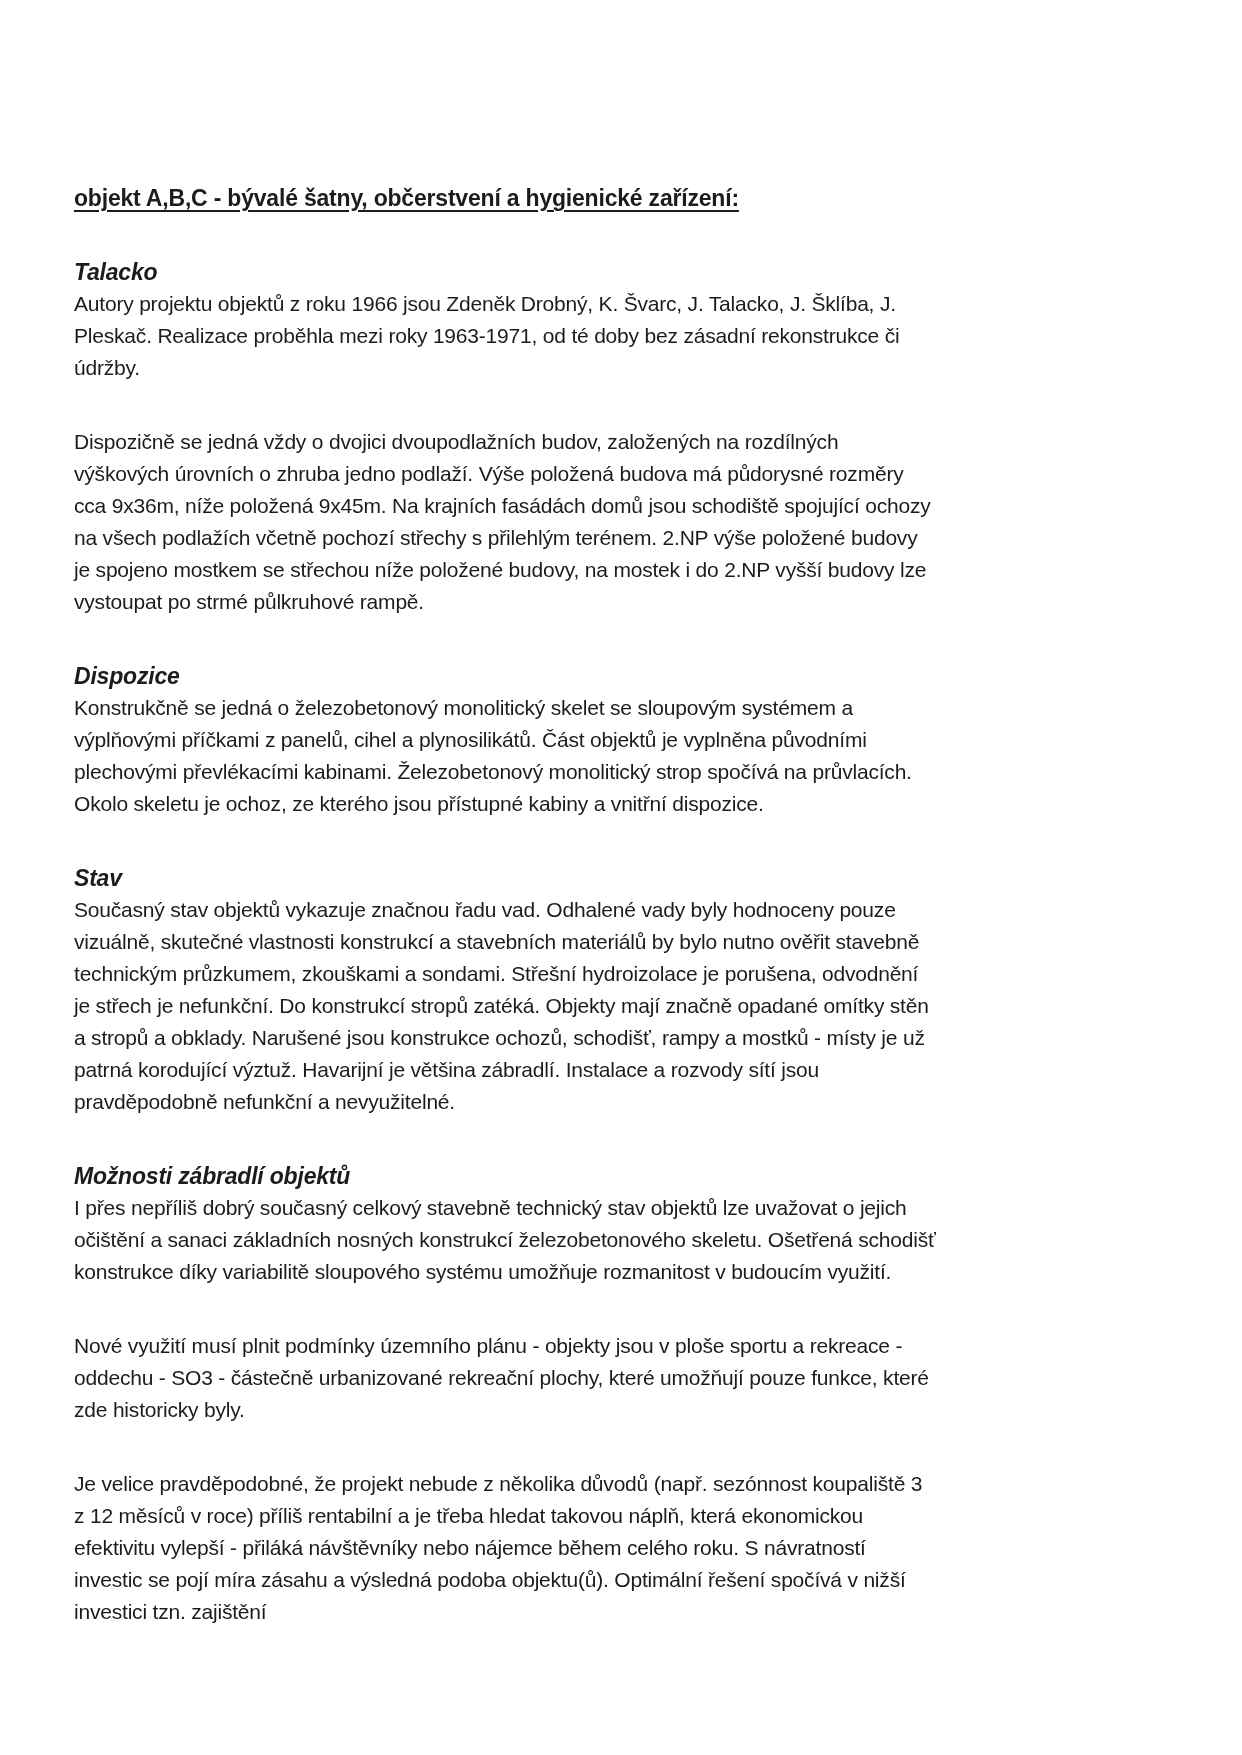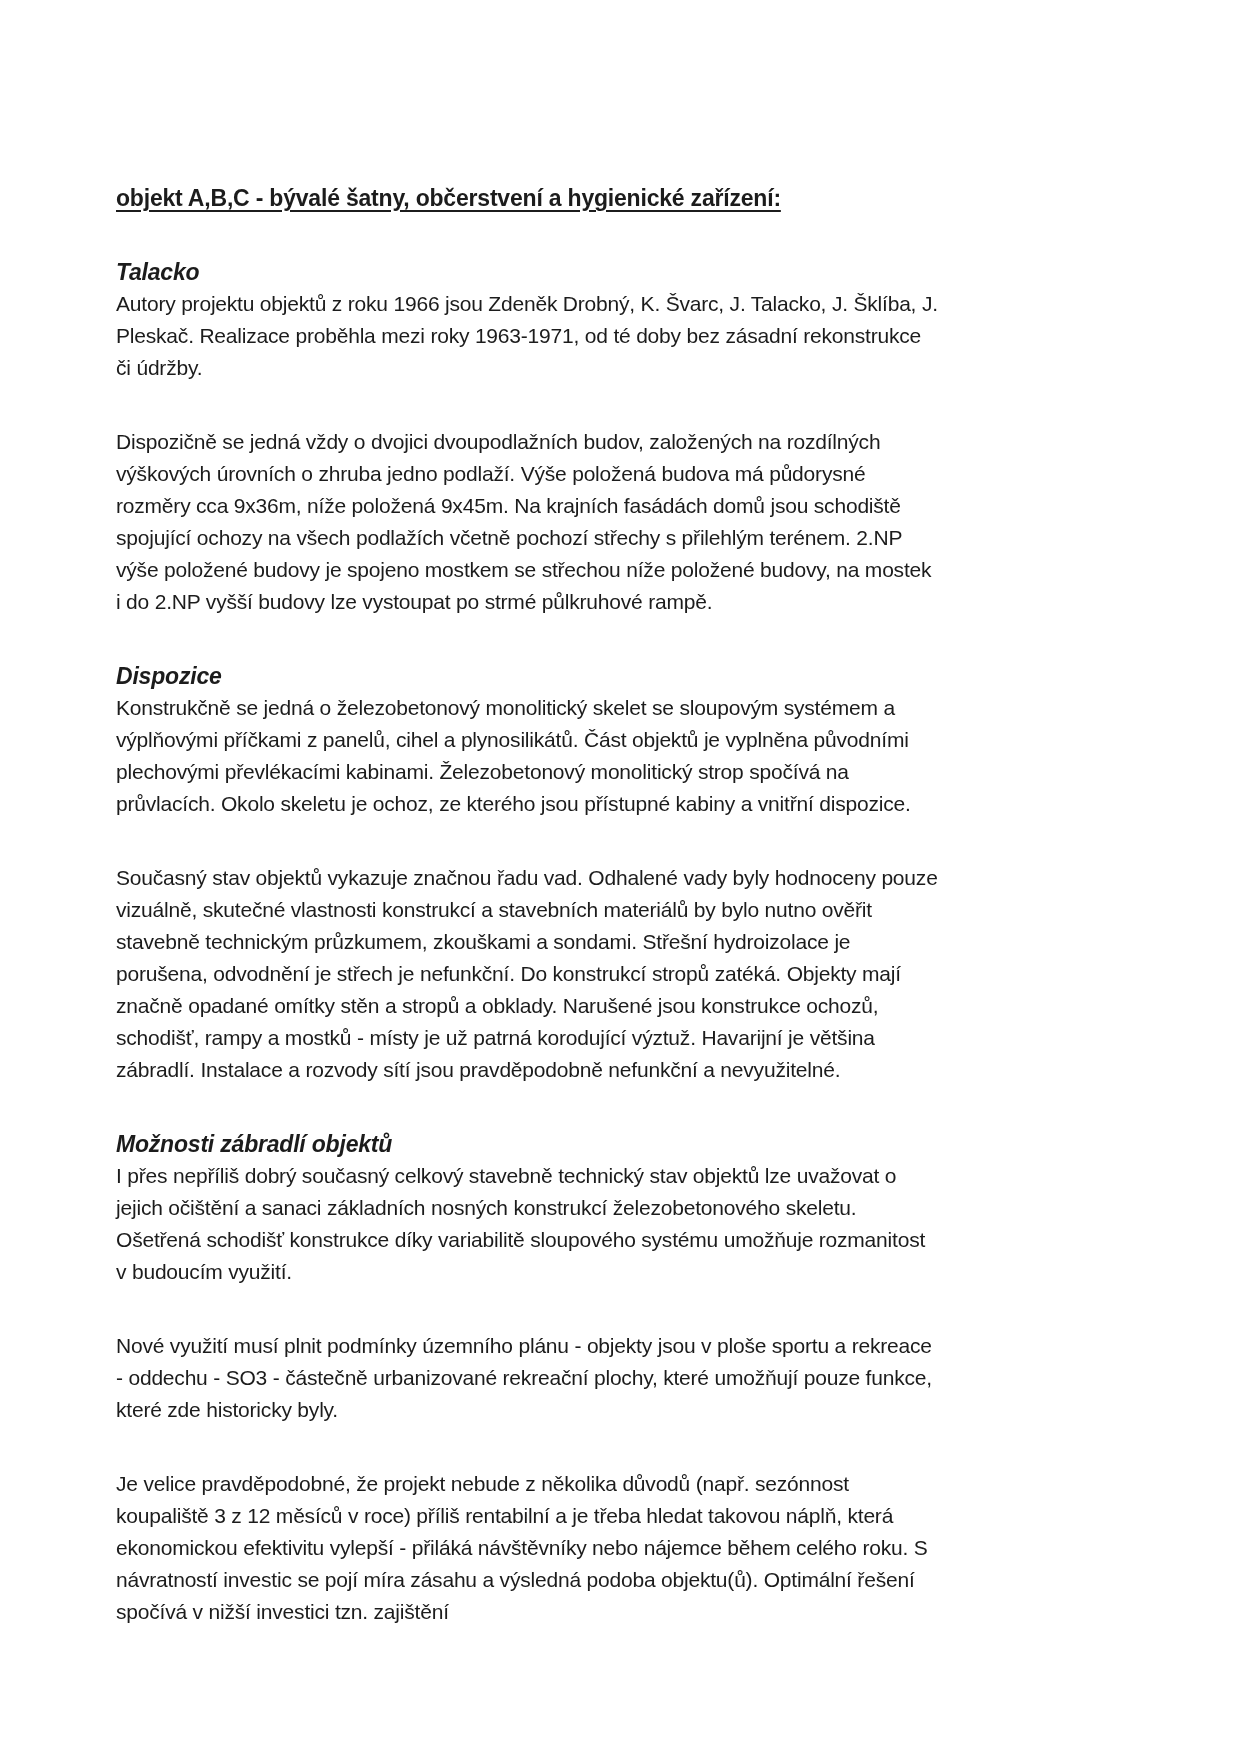--- a/index.html
+++ b/index.html
@@ -6,21 +6,21 @@
     margin: 0;
     padding: 0;
     background: #ffffff;
   }
   .page {
     position: relative;
     width: 1066px;
     height: 1755px;
     background: #ffffff;
     box-sizing: border-box;
-    padding: 182px 128px 0 116px;
+    padding: 182px 128px 0 74px;
     font-family: "Liberation Sans", "DejaVu Sans", sans-serif;
     color: #1c1c1c;
     overflow: hidden;
   }
   .content {
     max-width: 978px;
   }
   .doc-title {
     font-size: 23px;
     font-weight: 700;
@@ -66,20 +66,21 @@
     <div class="section">
       <p class="para">Dispozičně se jedná vždy o dvojici dvoupodlažních budov, založených na rozdílných výškových úrovních o zhruba jedno podlaží. Výše položená budova má půdorysné rozměry cca 9x36m, níže položená 9x45m. Na krajních fasádách domů jsou schodiště spojující ochozy na všech podlažích včetně pochozí střechy s přilehlým terénem. 2.NP výše položené budovy je spojeno mostkem se střechou níže položené budovy, na mostek i do 2.NP vyšší budovy lze vystoupat po strmé půlkruhové rampě.</p>
     </div>
 
     <div class="section">
       <h2 class="section-heading">Dispozice</h2>
       <p class="para">Konstrukčně se jedná o železobetonový monolitický skelet se sloupovým systémem a výplňovými příčkami z panelů, cihel a plynosilikátů. Část objektů je vyplněna původními plechovými převlékacími kabinami. Železobetonový monolitický strop spočívá na průvlacích. Okolo skeletu je ochoz, ze kterého jsou přístupné kabiny a vnitřní dispozice.</p>
     </div>
 
     <div class="section">
+      <h2 class="section-heading">Stav</h2>
       <p class="para">Současný stav objektů vykazuje značnou řadu vad. Odhalené vady byly hodnoceny pouze vizuálně, skutečné vlastnosti konstrukcí a stavebních materiálů by bylo nutno ověřit stavebně technickým průzkumem, zkouškami a sondami. Střešní hydroizolace je porušena, odvodnění je střech je nefunkční. Do konstrukcí stropů zatéká. Objekty mají značně opadané omítky stěn a stropů a obklady. Narušené jsou konstrukce ochozů, schodišť, rampy a mostků - místy je už patrná korodující výztuž. Havarijní je většina zábradlí. Instalace a rozvody sítí jsou pravděpodobně nefunkční a nevyužitelné.</p>
     </div>
 
     <div class="section">
       <h2 class="section-heading">Možnosti zábradlí objektů</h2>
       <p class="para">I přes nepříliš dobrý současný celkový stavebně technický stav objektů lze uvažovat o jejich očištění a sanaci základních nosných konstrukcí železobetonového skeletu. Ošetřená schodišť konstrukce díky variabilitě sloupového systému umožňuje rozmanitost v budoucím využití.</p>
       <p class="para">Nové využití musí plnit podmínky územního plánu - objekty jsou v ploše sportu a rekreace - oddechu - SO3 - částečně urbanizované rekreační plochy, které umožňují pouze funkce, které zde historicky byly.</p>
       <p class="para">Je velice pravděpodobné, že projekt nebude z několika důvodů (např. sezónnost koupaliště 3 z 12 měsíců v roce) příliš rentabilní a je třeba hledat takovou náplň, která ekonomickou efektivitu vylepší - přiláká návštěvníky nebo nájemce během celého roku. S návratností investic se pojí míra zásahu a výsledná podoba objektu(ů). Optimální řešení spočívá v nižší investici tzn. zajištění</p>
     </div>
 

